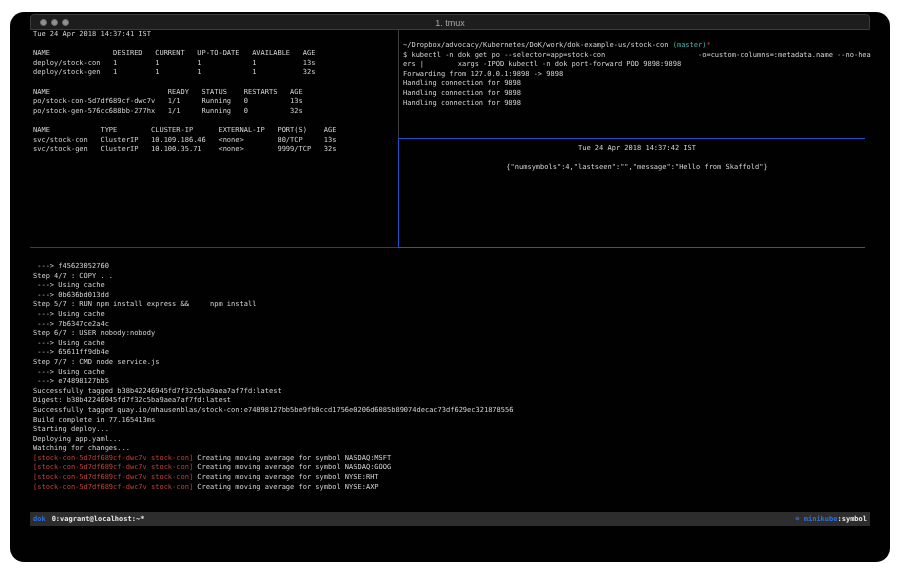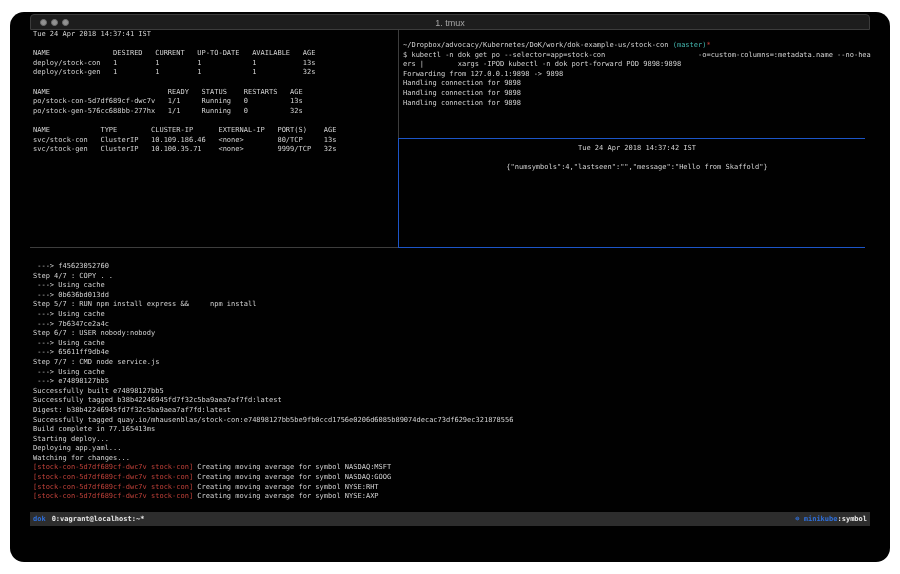--- a/index.html
+++ b/index.html
@@ -86,21 +86,20 @@
           <div class="tline"> ---&gt; 0b636bd013dd</div>
           <div class="tline">Step 5/7 : RUN npm install express &amp;&amp;     npm install</div>
           <div class="tline"> ---&gt; Using cache</div>
           <div class="tline"> ---&gt; 7b6347ce2a4c</div>
           <div class="tline">Step 6/7 : USER nobody:nobody</div>
           <div class="tline"> ---&gt; Using cache</div>
           <div class="tline"> ---&gt; 65611ff9db4e</div>
           <div class="tline">Step 7/7 : CMD node service.js</div>
           <div class="tline"> ---&gt; Using cache</div>
           <div class="tline"> ---&gt; e74898127bb5</div>
-          <div class="tline">Successfully built e74898127bb5</div>
           <div class="tline">Successfully tagged b38b42246945fd7f32c5ba9aea7af7fd:latest</div>
           <div class="tline">Digest: b38b42246945fd7f32c5ba9aea7af7fd:latest</div>
           <div class="tline">Successfully tagged quay.io/mhausenblas/stock-con:e74898127bb5be9fb0ccd1756e0206d6085b89074decac73df629ec321878556</div>
           <div class="tline">Build complete in 77.165413ms</div>
           <div class="tline">Starting deploy...</div>
           <div class="tline">Deploying app.yaml...</div>
           <div class="tline">Watching for changes...</div>
         </div>
       <div class="tline"><span class="red">[stock-con-5d7df689cf-dwc7v stock-con]</span><span> Creating moving average for symbol NASDAQ:MSFT</span></div>
       <div class="tline"><span class="red">[stock-con-5d7df689cf-dwc7v stock-con]</span><span> Creating moving average for symbol NASDAQ:GOOG</span></div>

